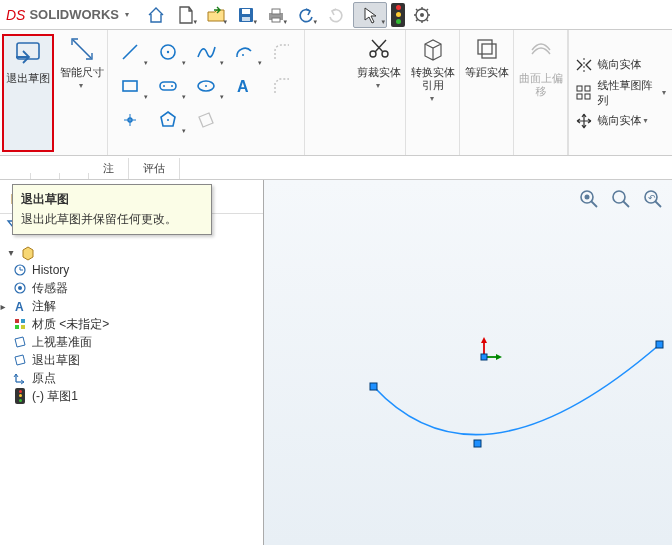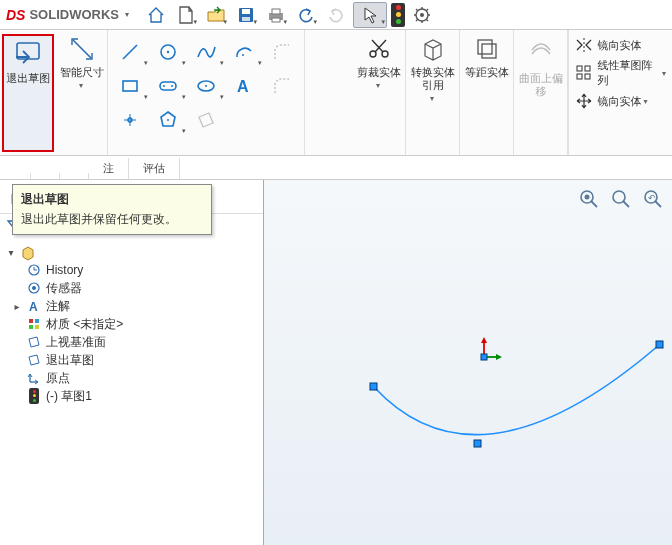--- a/index.html
+++ b/index.html
@@ -1,46 +1,46 @@
 <!DOCTYPE html>
 <html><head>
 <meta charset="utf-8">
 <style>
   * { box-sizing: border-box; margin: 0; padding: 0; font-family: "Microsoft YaHei", Arial, sans-serif; }
   body { width: 672px; height: 545px; background: #fff; font-size: 12px; color: #333; overflow: hidden; position: relative; }
   .titlebar { height: 30px; display: flex; align-items: center; border-bottom: 1px solid #ccc; padding: 0 6px; gap: 8px; }
   .brand { display: flex; align-items: center; gap: 4px; font-weight: bold; font-size: 13px; color: #666; }
-  .brand .ds { color: #d9000d; font-style: italic; font-weight: bold; font-size: 14px; }
+  .brand .ds { color: #d9000d; font-style: italic; font-weight: normal; font-size: 14px; }
   .qat { display: flex; align-items: center; gap: 4px; margin-left: 6px; }
   .qbtn { width: 26px; height: 26px; display: flex; align-items: center; justify-content: center; border: 1px solid transparent; border-radius: 2px; position: relative; }
   .drop { font-size: 7px; color: #555; position: absolute; right: 1px; bottom: 1px; }
   .drop-mini { font-size: 8px; color: #666; margin-left: -2px; }
   .ribbon { display: flex; border-bottom: 1px solid #ccc; height: 126px; background: #fbfbfb; }
   .bigbtn { width: 54px; display: flex; flex-direction: column; align-items: center; justify-content: flex-start; padding: 4px 2px; border-right: 1px solid #e0e0e0; text-align: center; gap: 2px; }
   .bigbtn.highlight { border: 2px solid #d9000d; border-right: 2px solid #d9000d; height: 118px; margin: 4px 2px; background: #e9eff4; }
   .bigbtn .ic { width: 30px; height: 30px; display: flex; align-items: center; justify-content: center; }
   .bigbtn .lbl { font-size: 11px; line-height: 13px; }
   .bigbtn.disabled { color: #aaa; gap: 8px; }
   .sketch-grid { display: grid; grid-template-columns: repeat(5, 36px); grid-template-rows: repeat(3, 32px); gap: 2px; padding: 6px 4px; border-right: 1px solid #e0e0e0; align-content: start; }
   .sk { width: 36px; height: 32px; display: flex; align-items: center; justify-content: center; position: relative; }
   .sk svg { display: block; }
   .tools3 { display: flex; flex-direction: row; border-right: 1px solid #e0e0e0; margin-left: 47px; }
-  .right-tools { display: flex; flex-direction: column; padding: 4px 6px; gap: 6px; }
+  .right-tools { display: flex; flex-direction: column; padding: 4px 6px; gap: 6px; justify-content: center; }
   .rt-row { display: flex; align-items: center; gap: 4px; height: 22px; }
   .rt-row .lbl { font-size: 11px; }
   .tabs { display: flex; gap: 0; height: 24px; border-bottom: 1px solid #ccc; padding-left: 30px; align-items: flex-end; font-size: 12px; }
   .tab { padding: 3px 14px; border-right: 1px solid #ddd; color: #444; font-size: 11px; }
   .main { display: flex; height: calc(100% - 30px - 126px - 24px); }
   .side { width: 264px; border-right: 1px solid #aaa; display: flex; flex-direction: column; background: #fff; position: relative; }
   .side-toolbar { height: 34px; display: flex; align-items: center; gap: 4px; padding: 0 6px; border-bottom: 1px solid #ddd; }
   .side-toolbar .sbtn { width: 26px; height: 26px; display: flex; align-items: center; justify-content: center; }
   .filter-row { padding: 4px 6px; }
   .tree { padding: 2px 0; overflow: auto; flex: 1; }
   .tree-row { display: flex; align-items: center; gap: 4px; padding: 1px 4px 1px 6px; height: 18px; font-size: 12px; }
-  .tree-row.indent1 { padding-left: 26px; }
+  .tree-row.indent1 { padding-left: 12px; }
   .tree-row .exp { width: 10px; text-align: center; font-size: 10px; color: #555; }
   .tree-row .ic { width: 16px; height: 16px; display: flex; align-items: center; justify-content: center; }
   .viewport { flex: 1; position: relative; background: linear-gradient(#f5f8fb, #e8eff5); }
   .viewtools { position: absolute; right: 6px; top: 6px; display: flex; gap: 6px; }
   .vt { width: 26px; height: 26px; display: flex; align-items: center; justify-content: center; }
   .tooltip { position: absolute; left: 12px; top: 184px; width: 200px; background: #fbfde7; border: 1px solid #888; padding: 6px 8px; font-size: 12px; z-index: 100; box-shadow: 2px 2px 3px rgba(0,0,0,0.2); }
   .tooltip .tt-title { font-weight: bold; margin-bottom: 3px; }
   .traffic { width: 14px; height: 24px; background: #333; border-radius: 2px; display: flex; flex-direction: column; align-items: center; justify-content: space-around; padding: 1px 0; }
   .traffic span { width: 5px; height: 5px; border-radius: 50%; }
   svg { overflow: visible; }

